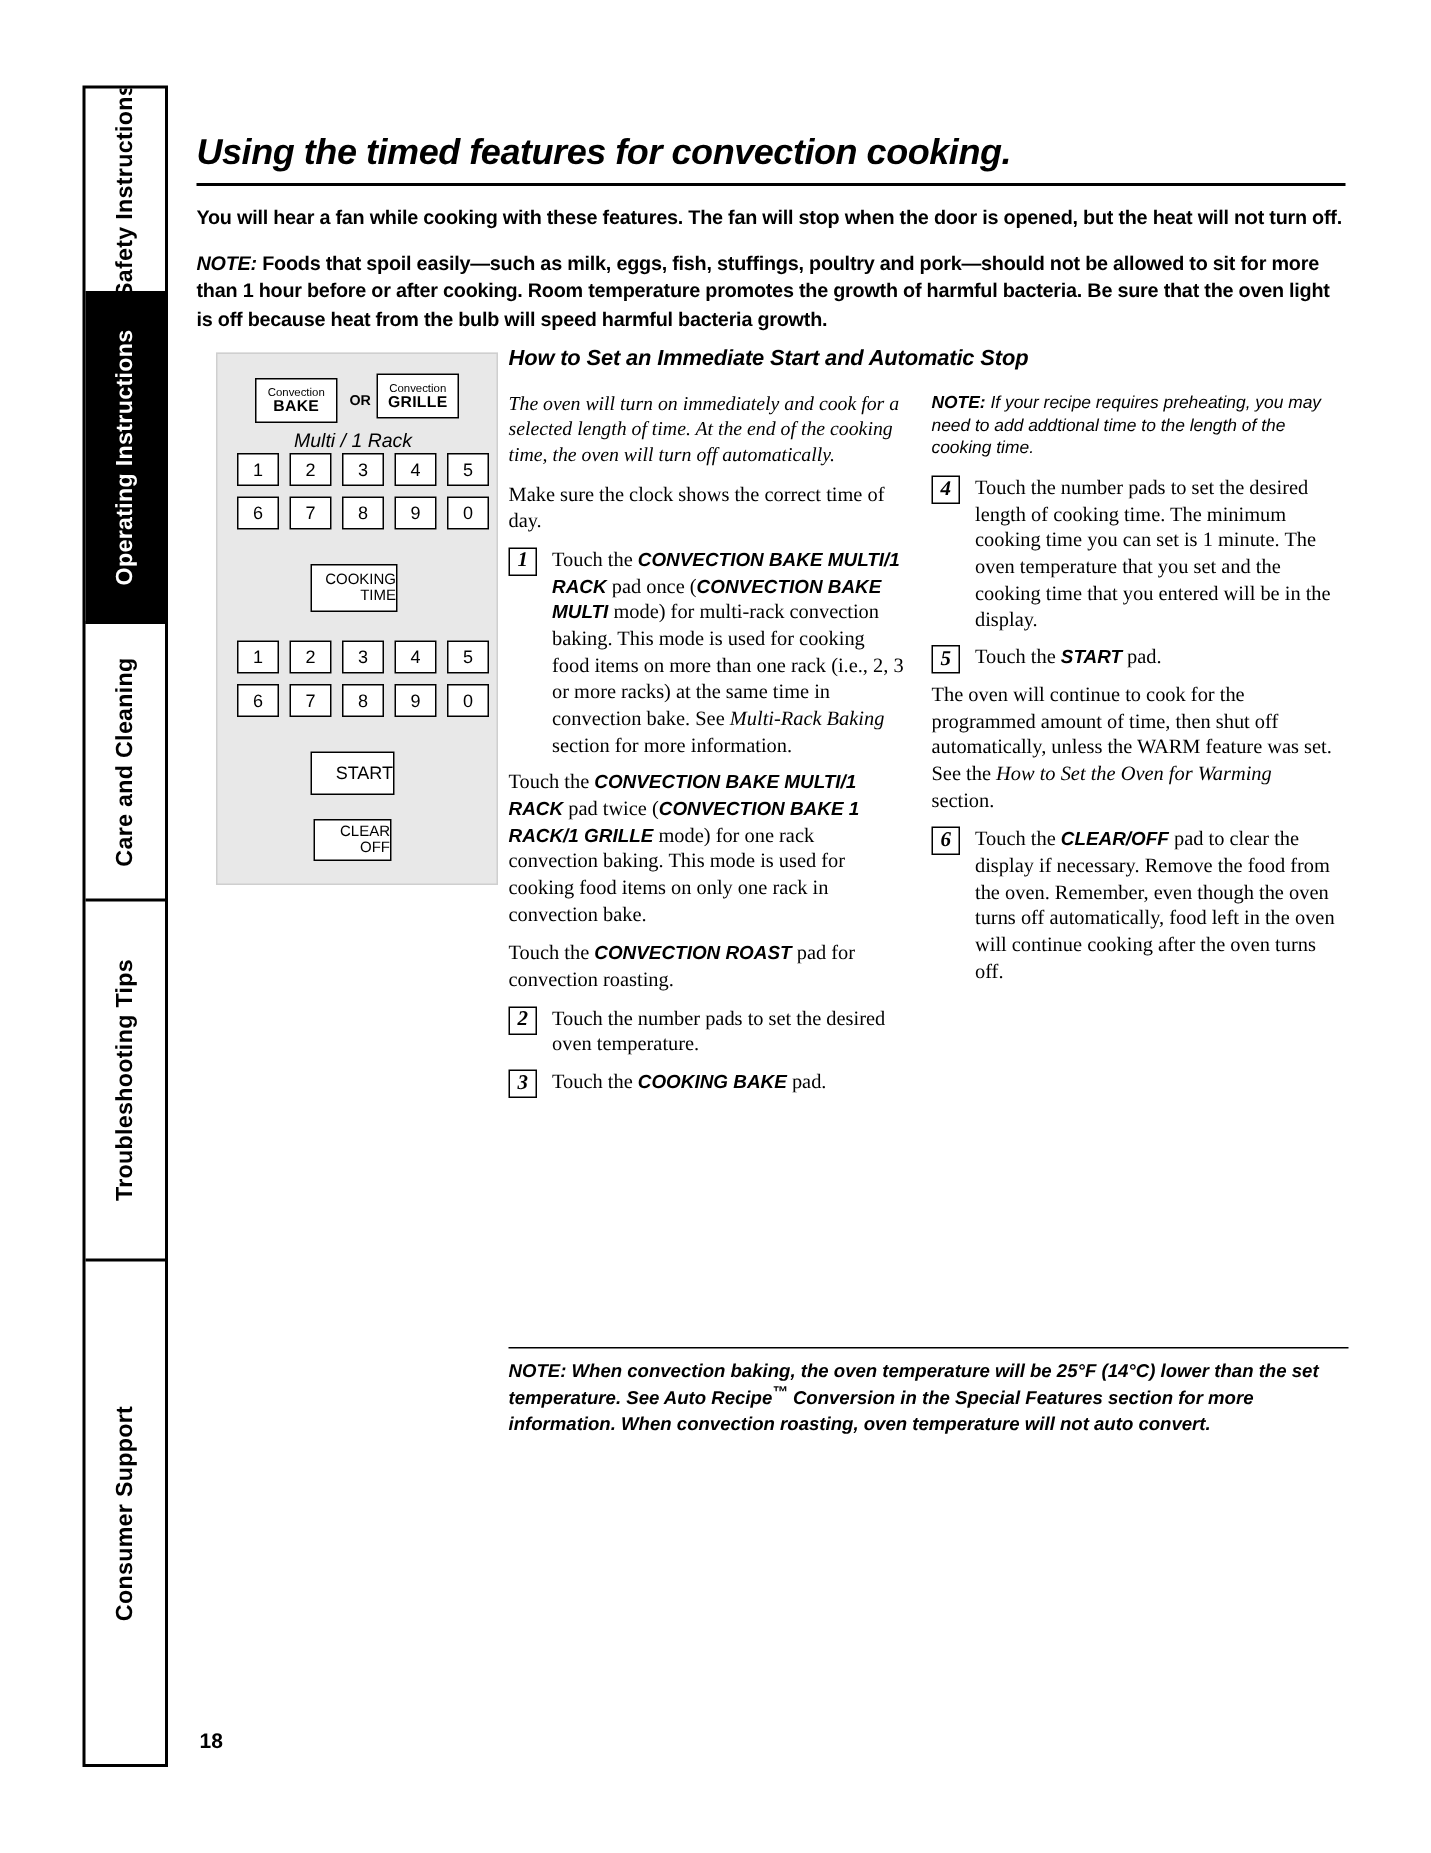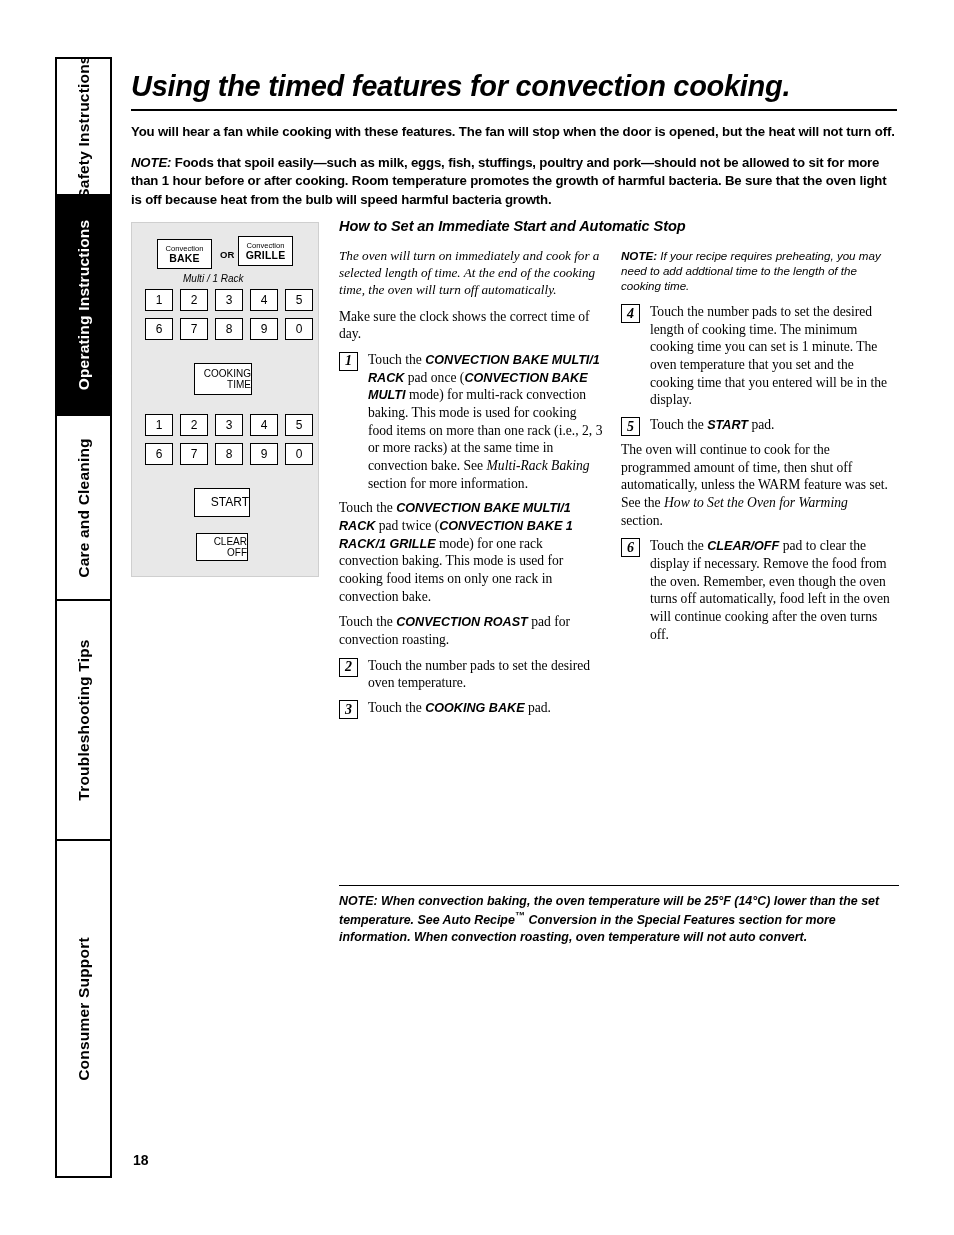--- a/index.html
+++ b/index.html
@@ -45,22 +45,22 @@
   #content {
     position: absolute;
     left: 131px; top: 70px;
     width: 766px;
   }
 
   h1.page-title {
     font-family: "Liberation Sans", sans-serif;
     font-style: italic;
     font-weight: bold;
-    font-size: 29px;
-    margin: 0 0 6px 0;
+    font-size: 24px;
+    margin: 18px 0 6px 0;
     letter-spacing: -0.3px;
   }
   .rule-thick { border-top: 2.5px solid #000; margin-bottom: 12px; }
 
   .intro {
     font-family: "Liberation Sans", sans-serif;
     font-weight: bold;
     font-size: 13.2px;
     line-height: 1.42;
     margin: 0 0 12px 0;
@@ -69,21 +69,21 @@
   .intro .note-lead { font-style: italic; }
   .intro p { margin: 0 0 0 0; }
   .intro p.second { margin-top: 12px; }
 
   
   #lower { position: relative; margin-top: 12px; }
 
   
   #panel {
     position: absolute;
-    left: 0; top: 0;
+    left: 13px; top: 0;
     width: 188px; height: 355px;
     background: #e8e8e8;
     border: 1px solid #cfcfcf;
   }
   .key {
     position: absolute;
     background: #fff;
     border: 1.6px solid #000;
     font-family: "Liberation Sans", sans-serif;
     display: flex;
@@ -100,21 +100,21 @@
   .fnkey b { font-size: 10.5px; font-weight: bold; letter-spacing: .2px; }
   .or-text {
     position: absolute;
     font-family: "Liberation Sans", sans-serif;
     font-size: 9.5px; font-weight: bold; text-align: center;
   }
   .multi-text {
     position: absolute;
     font-family: "Liberation Sans", sans-serif;
     font-style: italic;
-    font-size: 10px;
+    font-size: 13px;
     padding-left: 26px;
   }
   .wide-key {
     position: absolute;
     background:#fff; border:1.6px solid #000;
     font-family:"Liberation Sans", sans-serif;
     font-size: 10px;
     display:flex; align-items:flex-end; justify-content:center;
     flex-direction: column; line-height: 1.12;
   }

